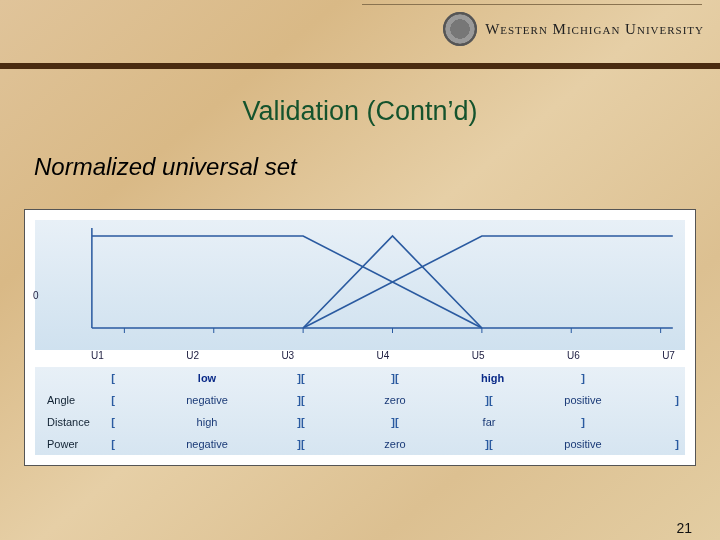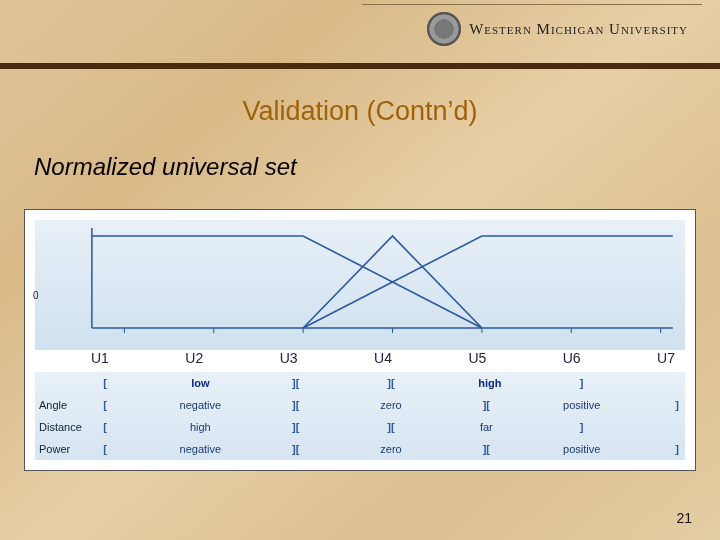--- a/index.html
+++ b/index.html
@@ -9,42 +9,42 @@
     background:linear-gradient(140deg,#e0c49a 0%,#d9b986 25%,#e6cfa6 50%,#dcc091 75%,#e3cda2 100%);
     position:relative;
     box-sizing:border-box;
   }
   
   .hdr{
     height:74px;
     position:relative;
   }
   .logoblk{
-    position:absolute;right:32px;top:12px;
+    position:absolute;right:16px;top:12px;
     display:flex;align-items:center;gap:8px;
   }
   .seal{
     width:34px;height:34px;border-radius:50%;
     background:radial-gradient(circle,#777 0 40%,#999 41% 60%,#666 61% 100%);
     box-shadow:inset 0 0 0 2px #555;
   }
   .uni{
     font-family:"Times New Roman",serif;
     letter-spacing:1px;font-size:15px;color:#222;
   }
   .uni .w{font-variant:small-caps}
   .thinrule{
     position:absolute;right:18px;top:4px;width:340px;height:1px;background:#8a7350;
   }
   .thickrule{
     position:absolute;left:0;right:0;top:63px;height:6px;background:#4a2b10;
   }
   
   .slidetitle{
-    text-align:center;font-size:27px;margin-top:22px;font-family:Arial;color:#a16207;
+    text-align:center;font-size:27px;margin-top:22px;font-family:Arial;color:#14532d;
   }
   .subtitle{
     font-size:24px;margin:26px 0 0 34px;color:#000;font-style:italic;
   }
   
   .figwrap{
     margin:28px 24px 0 24px;
     border:1px solid #555;
     background:#fff;
   }
@@ -52,35 +52,35 @@
     height:130px;position:relative;
     background:linear-gradient(#e8f0f7,#cfe1ef);
     margin:10px 10px 0 10px;
   }
   .ylab{
     position:absolute;left:-2px;top:70px;font-size:10px;color:#224;
   }
   .plotarea svg{position:absolute;left:0;top:0;width:100%;height:100%}
   .xticks{
     display:flex;margin:0 10px;padding-left:56px;padding-right:10px;
-    justify-content:space-between;font-size:14px;color:#224;
+    justify-content:space-between;font-size:10px;color:#224;
   }
   .tbl{
     margin:6px 10px 10px 10px;
     background:linear-gradient(#e8f0f7,#d6e5f1);
     font-size:11px;color:#123;
   }
   .tbl .row{display:flex;align-items:center;height:22px}
-  .tbl .lbl{width:58px;padding-left:4px}
+  .tbl .lbl{width:58px;padding-left:12px}
   .tbl .cells{flex:1;display:grid;grid-template-columns:16px 1fr 16px 1fr 16px 1fr 16px;align-items:center;text-align:center}
   .tbl .br{color:#2a5aa0;font-weight:bold}
   .tbl .term{color:#1a3a77}
   .tbl .head .term{color:#0a2a88;font-weight:bold}
   .pagen{
-    position:absolute;right:28px;bottom:14px;font-size:14px;color:#111;
+    position:absolute;right:28px;bottom:4px;font-size:14px;color:#111;
   }
 </style>
 </head>
 <body>
 
 <div class="hdr">
   <div class="thinrule"></div>
   <div class="logoblk">
     <div class="seal"></div>
     <div class="uni"><span class="w">Western Michigan University</span></div>

